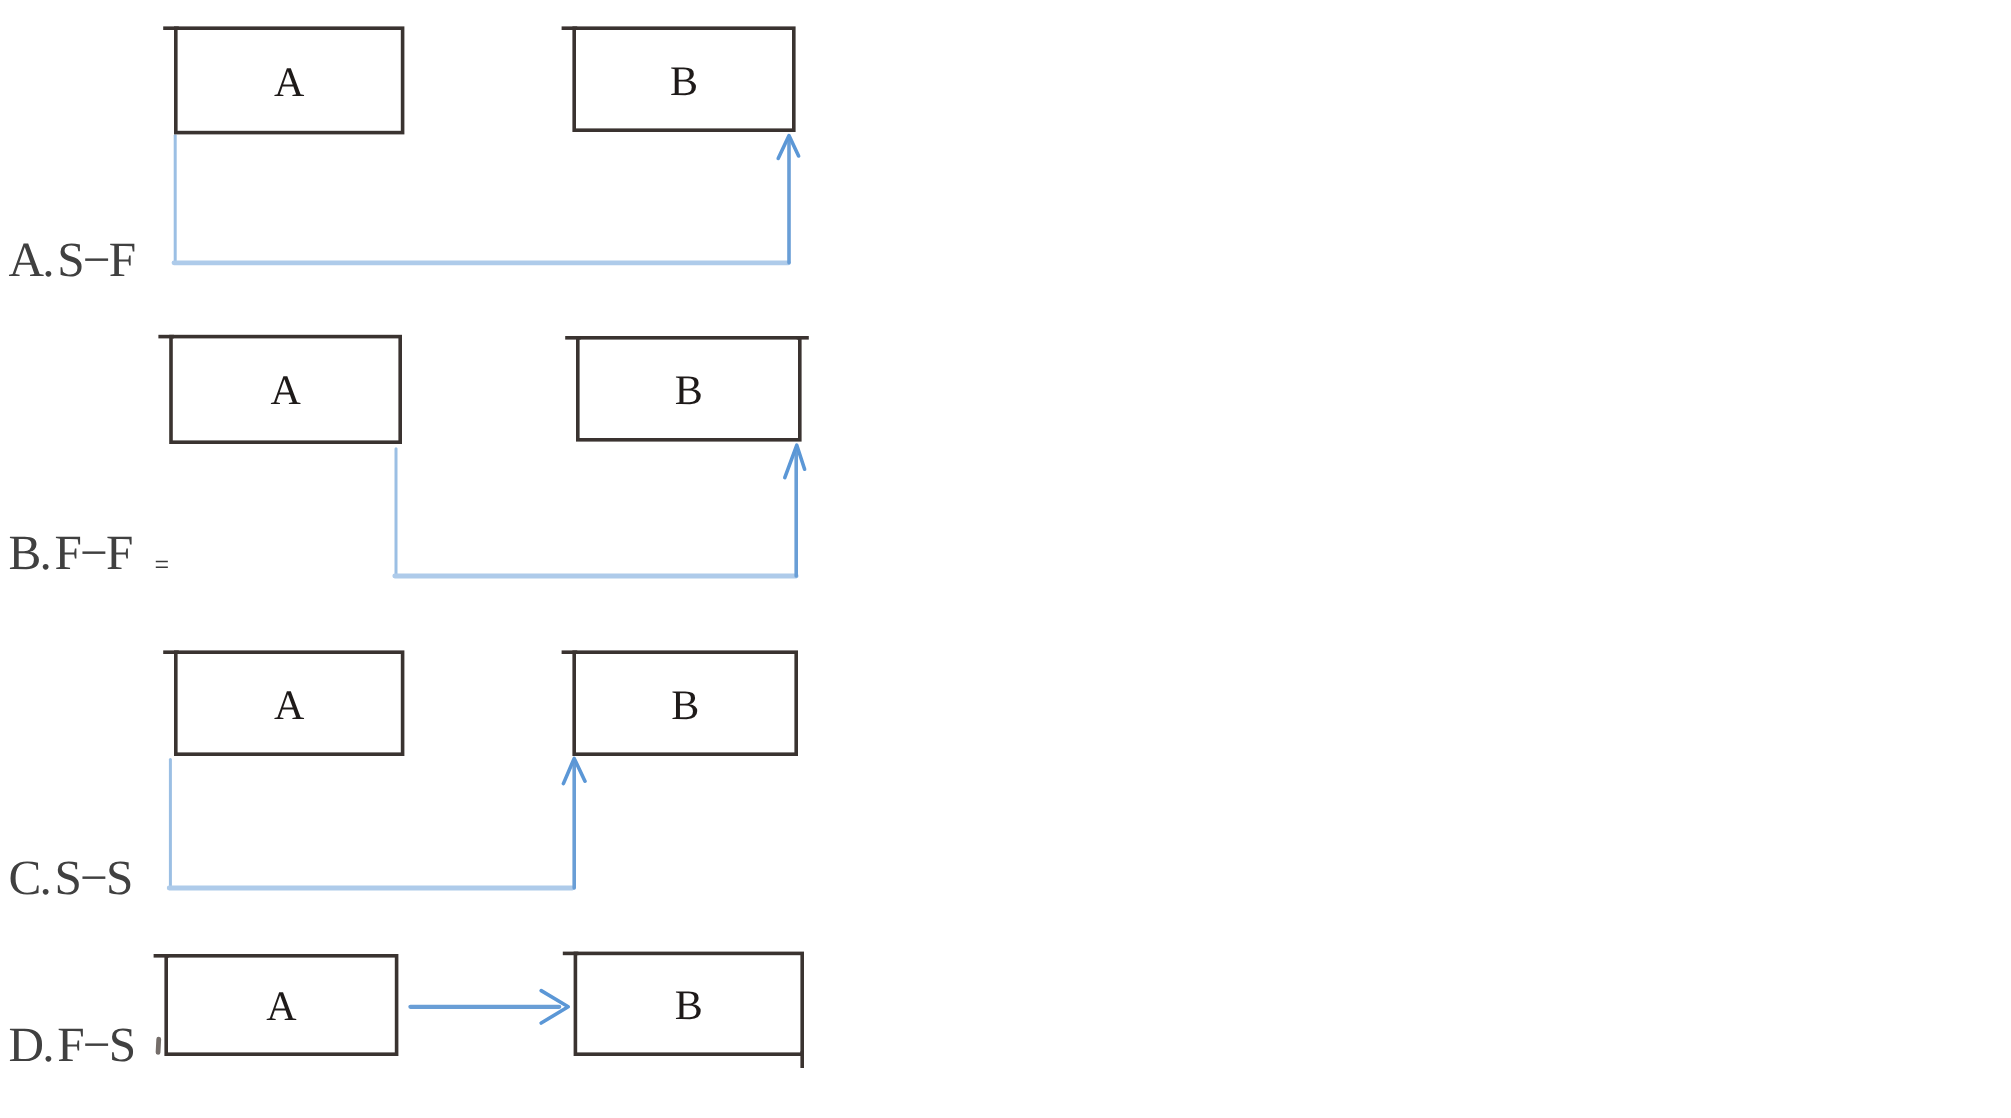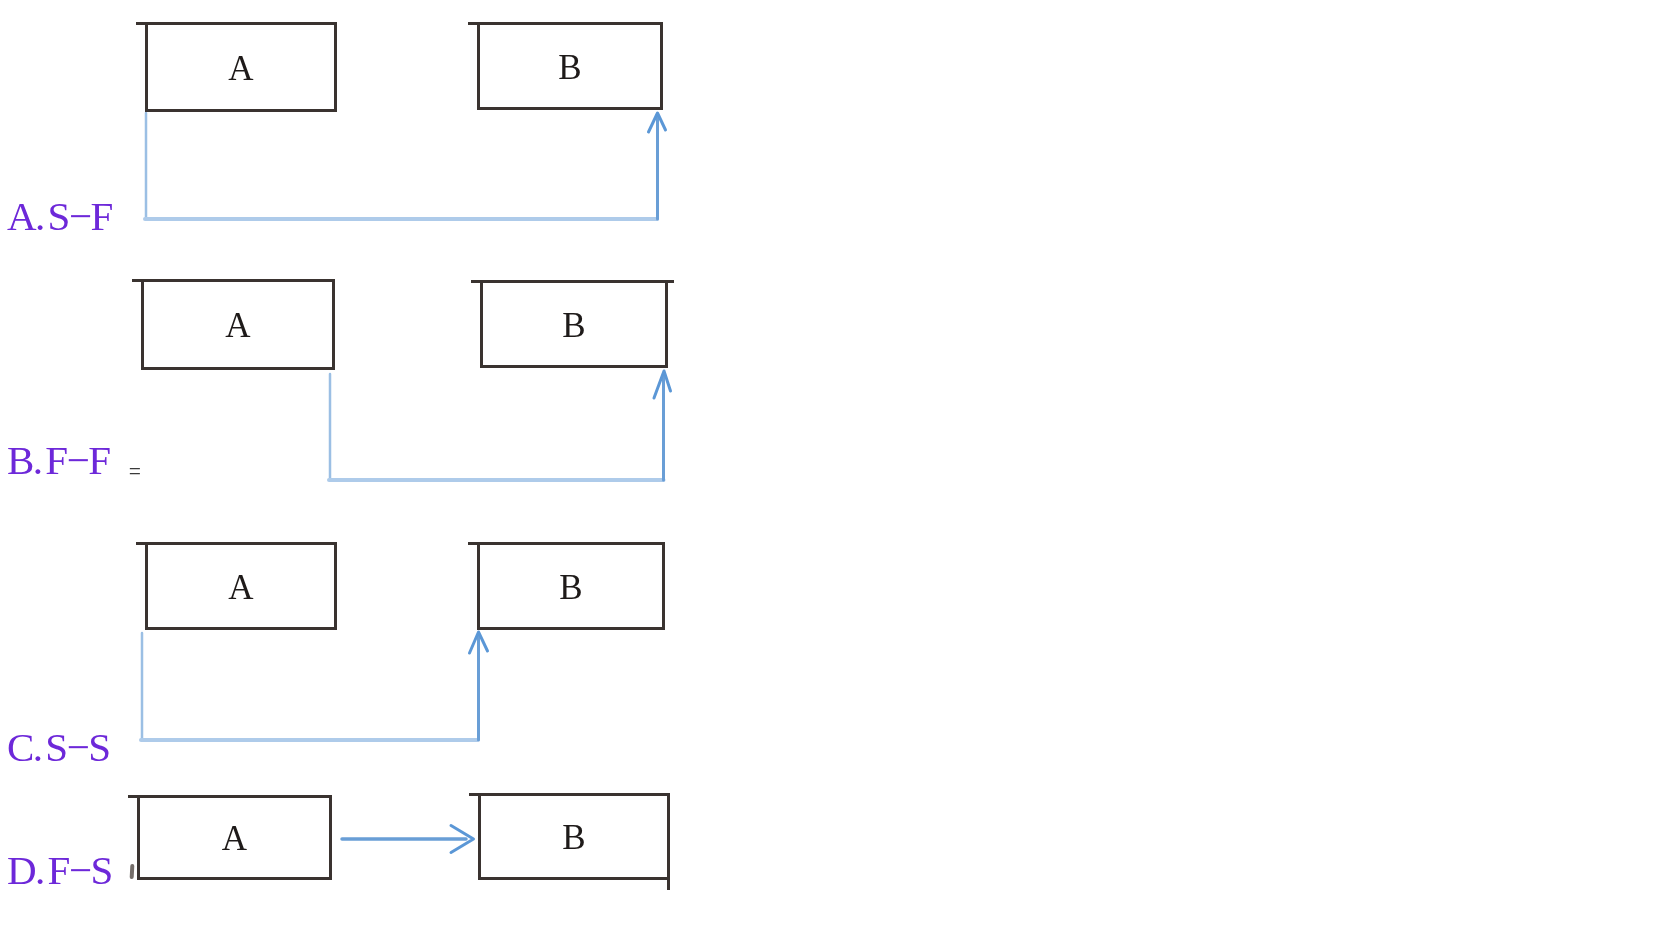--- a/index.html
+++ b/index.html
@@ -32,21 +32,21 @@
   
   .drop-br::after{
     content:"";position:absolute;right:-3px;bottom:-13px;width:3px;height:14px;background:#3a3330;
   }
   .box-label{
     font-size:35px;color:#1e1a19;line-height:1;
     transform:translateY(1px);
   }
   .opt-label{
     position:absolute;left:7px;
-    font-size:41px;line-height:1;color:#6d28d9;
+    font-size:41px;line-height:1;color:#404040;
     letter-spacing:-1.5px;word-spacing:-5px;white-space:nowrap;
   }
   .stray-equals{
     position:absolute;left:128px;top:459px;
     font-size:24px;color:#3a3a3a;line-height:1;transform:scaleX(.9);
   }
   .stray-tick{
     position:absolute;left:130px;top:864px;width:4px;height:15px;
     background:#756e6a;border-radius:2px;transform:rotate(3deg);
   }
@@ -103,21 +103,21 @@
   </div>
   <div class="opt-label" style="top:440px;">B. F−F</div>
   <div class="stray-equals">=</div>
 
   <div class="task-box" style="left:145px;top:542px;width:192px;height:88px;">
     <span class="box-label">A</span>
   </div>
   <div class="task-box" style="left:477px;top:542px;width:188px;height:88px;">
     <span class="box-label">B</span>
   </div>
-  <div class="opt-label" style="top:711px;margin-top:16px;">C. S−S</div>
+  <div class="opt-label" style="top:711px;">C. S−S</div>
 
   <div class="task-box" style="left:137px;top:795px;width:195px;height:85px;">
     <span class="box-label">A</span>
   </div>
   <div class="task-box drop-br" style="left:478px;top:793px;width:192px;height:87px;">
     <span class="box-label">B</span>
   </div>
   <div class="opt-label" style="top:850px;">D. F−S</div>
   <div class="stray-tick"></div>
 

